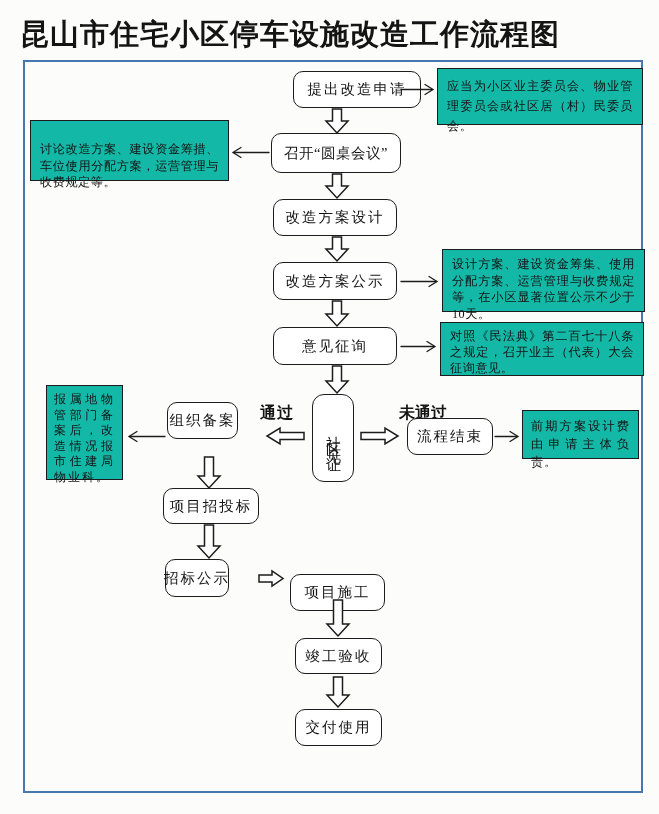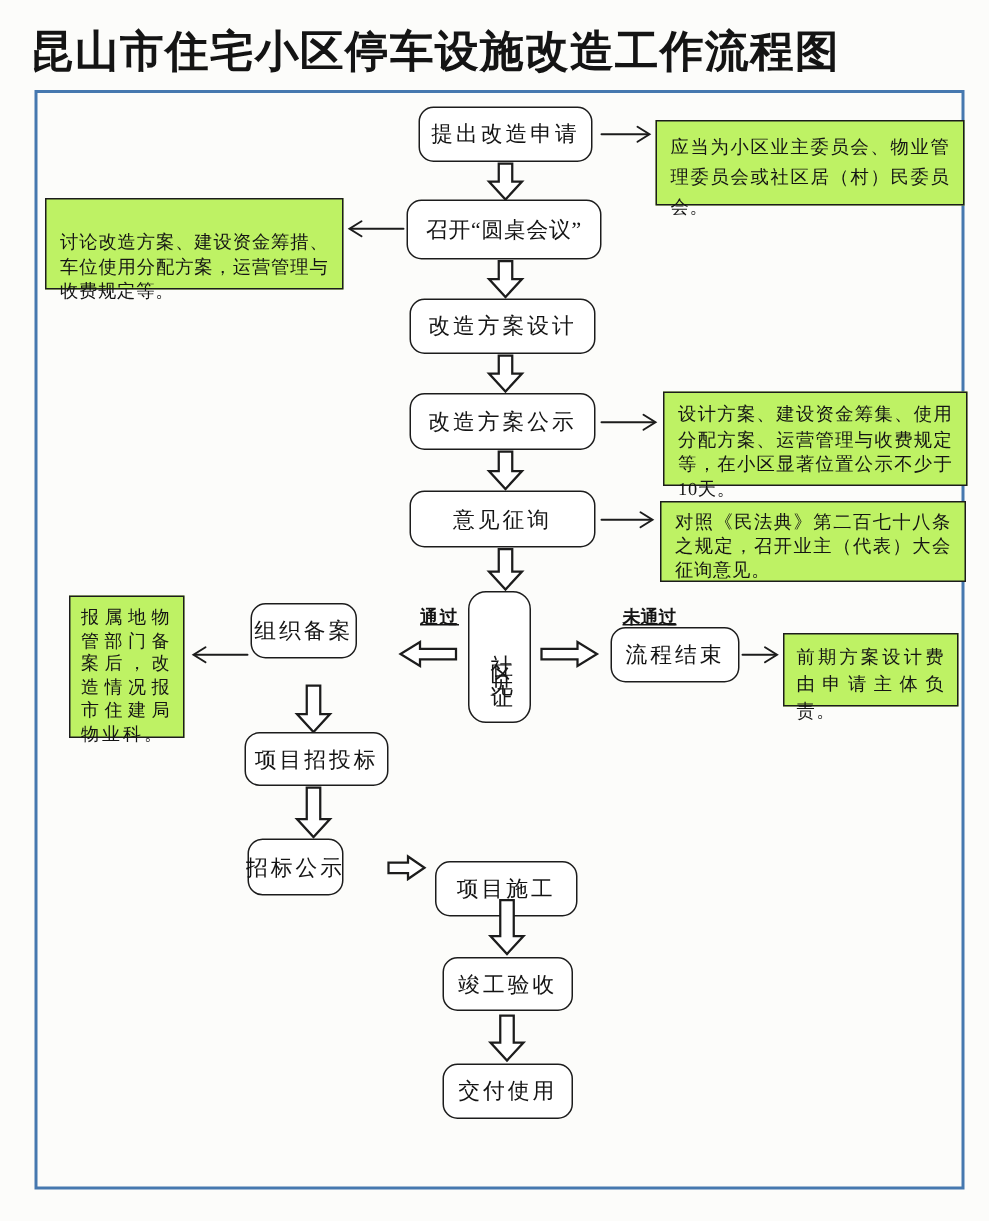--- a/index.html
+++ b/index.html
@@ -19,40 +19,40 @@
   .pbox{
     position:absolute;border:1.6px solid #1c1c1c;border-radius:10px;background:#fff;
     display:flex;align-items:center;justify-content:center;
     font-size:14.5px;letter-spacing:2px;box-sizing:border-box;white-space:nowrap;
   }
   .pbox.vert{
     writing-mode:vertical-rl;text-orientation:upright;
     letter-spacing:7px;font-size:15px;border-radius:12px;white-space:normal;
   }
   .note{
-    position:absolute;border:1.6px solid #1c1c1c;background:#bef264;
+    position:absolute;border:1.6px solid #1c1c1c;background:#14b8a6;
     box-sizing:border-box;font-size:12.2px;line-height:17px;
-    padding:7px 9px;text-align:justify;letter-spacing:0.5px;margin-top:12px;
+    padding:7px 9px;text-align:justify;letter-spacing:0.5px;
   }
   .lbl{
     position:absolute;font-family:"Liberation Sans","DejaVu Sans",sans-serif;
-    font-weight:bold;font-size:12px;letter-spacing:1px;text-align:right;text-decoration:underline;
+    font-weight:bold;font-size:16px;letter-spacing:1px;text-align:left;
   }
   .arr{position:absolute;line-height:0;}
   .arr svg{display:block;overflow:visible;}
   .hollow{fill:#ffffff;stroke:#1c1c1c;stroke-width:1.5;stroke-linejoin:miter;}
   .thin{stroke:#1c1c1c;stroke-width:1.3;fill:none;stroke-linecap:round;}
 </style>
 </head>
 <body>
 
 <div class="title">昆山市住宅小区停车设施改造工作流程图</div>
 <div class="frame"></div>
 
-<div class="pbox" style="left:279px;top:71px;width:116px;height:37px;">提出改造申请</div>
+<div class="pbox" style="left:293px;top:71px;width:128px;height:37px;">提出改造申请</div>
 
 <div class="arr" style="left:325px;top:109px;">
   <svg width="24" height="24" viewBox="0 0 24 24">
       <path class="hollow" d="M7.5 0 H16.5 V12 H23 L12 24 L1 12 H7.5 Z"></path>
     </svg>
 </div>
 
 <div class="pbox" style="left:271px;top:133px;width:130px;height:40px;letter-spacing:0.5px;">召开“圆桌会议”</div>
 
 <div class="arr" style="left:325px;top:174px;">

